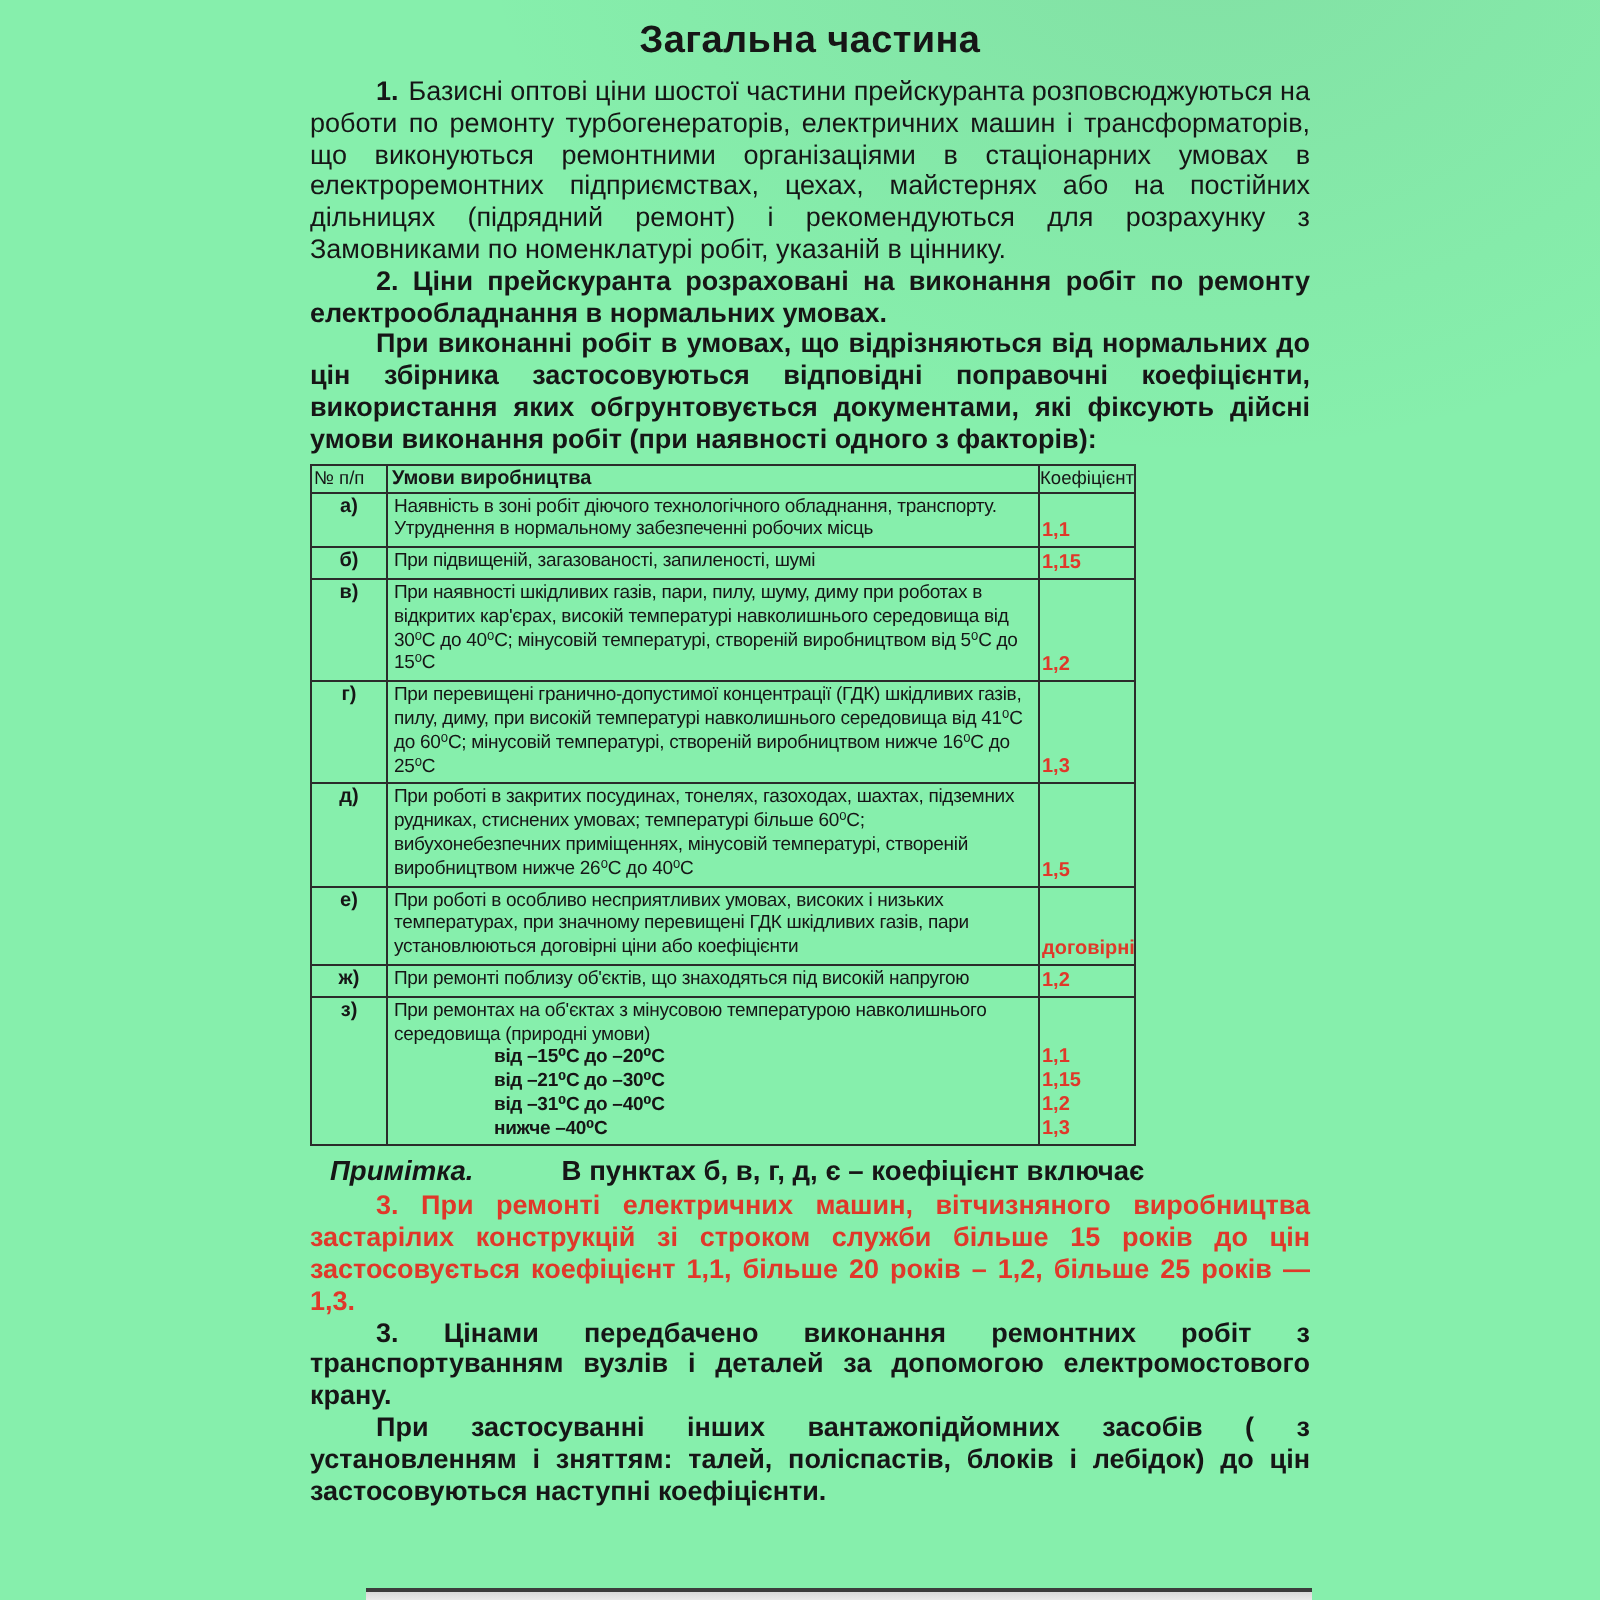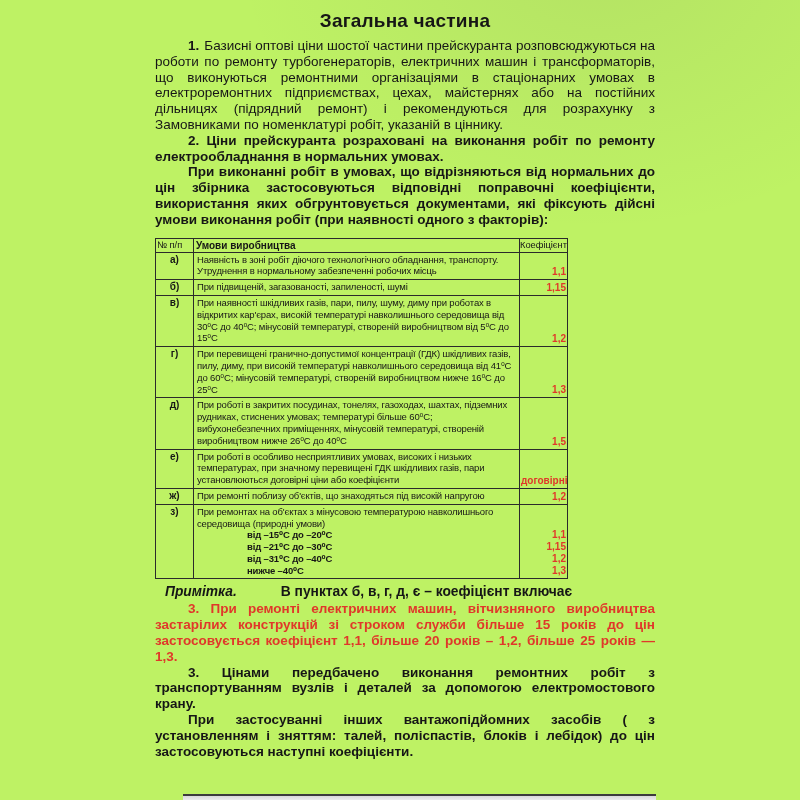--- a/index.html
+++ b/index.html
@@ -1,40 +1,40 @@
 <!DOCTYPE html>
 <html><head>
 <meta charset="utf-8">
 <style>
   html,body { margin:0; padding:0; background:#ffffff; }
   .page {
     position:relative; width:800px; height:800px; overflow:hidden;
-    background:#bef264; color:#161616;
+    background:#86efac; color:#161616;
     font-family:"Liberation Sans","DejaVu Sans",sans-serif;
   }
   .shade {
     position:absolute; top:0; left:140px; right:0; height:330px;
     background:radial-gradient(ellipse 85% 130% at 70% -15%, rgba(100,100,100,0.11), rgba(100,100,100,0) 65%);
     pointer-events:none;
   }
   .content { position:absolute; left:155px; top:10px; width:500px; }
   .title { font-size:19px; font-weight:bold; text-align:center; margin:0 0 6px 0; letter-spacing:0.2px; }
   .para { margin:0; font-size:13.5px; line-height:15.8px; text-align:justify; text-indent:33px; }
   .bold { font-weight:bold; }
   .pnum { font-weight:bold; margin-right:5px; }
   .red { color:#e0382a; }
 
-  table.cond { border-collapse:collapse; table-layout:fixed; width:412px; margin-top:10px; }
+  table.cond { border-collapse:collapse; table-layout:fixed; width:412px; margin-top:4px; }
   .cond th, .cond td { border:1px solid #2b2b2b; }
   .th-num  { font-weight:normal; font-size:9.3px; padding:1px 1px; text-align:left; }
   .th-cond { font-weight:bold;   font-size:10px;  padding:1px 2px; text-align:left; }
   .th-coef { font-weight:normal; font-size:9.3px; padding:1px 0;   text-align:right; }
   td.cnum  { font-weight:bold; text-align:center; vertical-align:top; font-size:10px; padding:1px 2px; }
   td.ccond { font-size:9.5px; line-height:11.8px; letter-spacing:-0.15px; padding:1px 3px 2px; vertical-align:top; }
-  td.ccoef { color:#e0382a; font-weight:bold; font-size:10px; text-align:right; vertical-align:bottom; padding:1px 1px 2px; }
+  td.ccoef { color:#e0382a; font-weight:bold; font-size:10px; text-align:left; vertical-align:bottom; padding:1px 1px 2px; }
   .temp { font-weight:bold; padding-left:50px; line-height:11.8px; }
   .coef-line { line-height:11.8px; }
 
   .note { margin:4px 0 1px 0; font-size:13.8px; line-height:17px; font-weight:bold; }
   .note-label { font-style:italic; margin-right:44px; }
   .note-line1 { padding-left:10px; }
   .note-line2 { padding-left:120px; }
 
   .cut-table-top {
     position:absolute; left:183px; top:794px; width:473px; height:6px;

